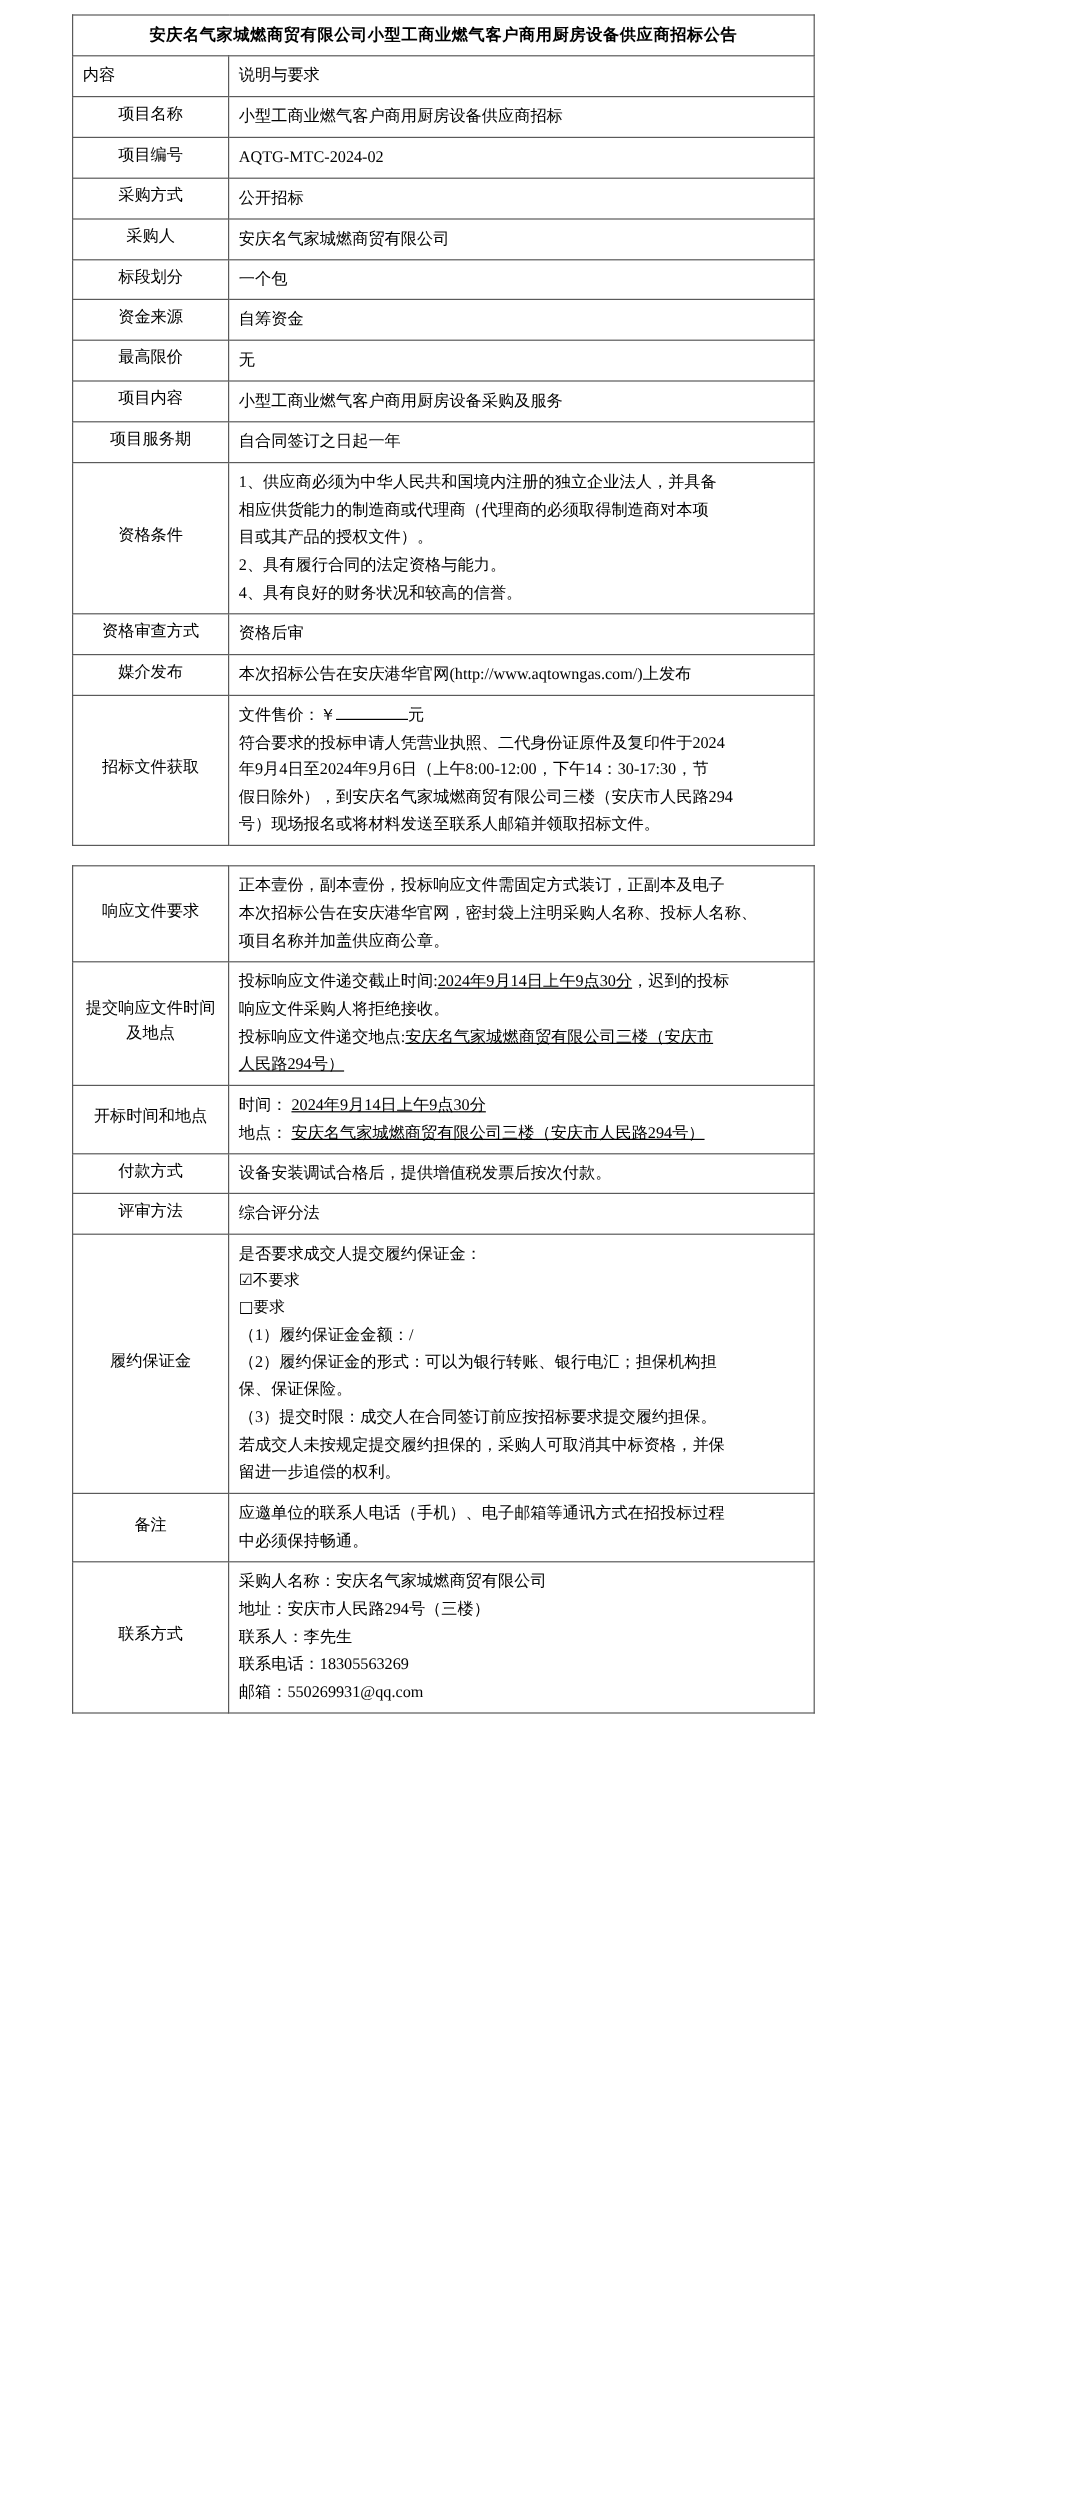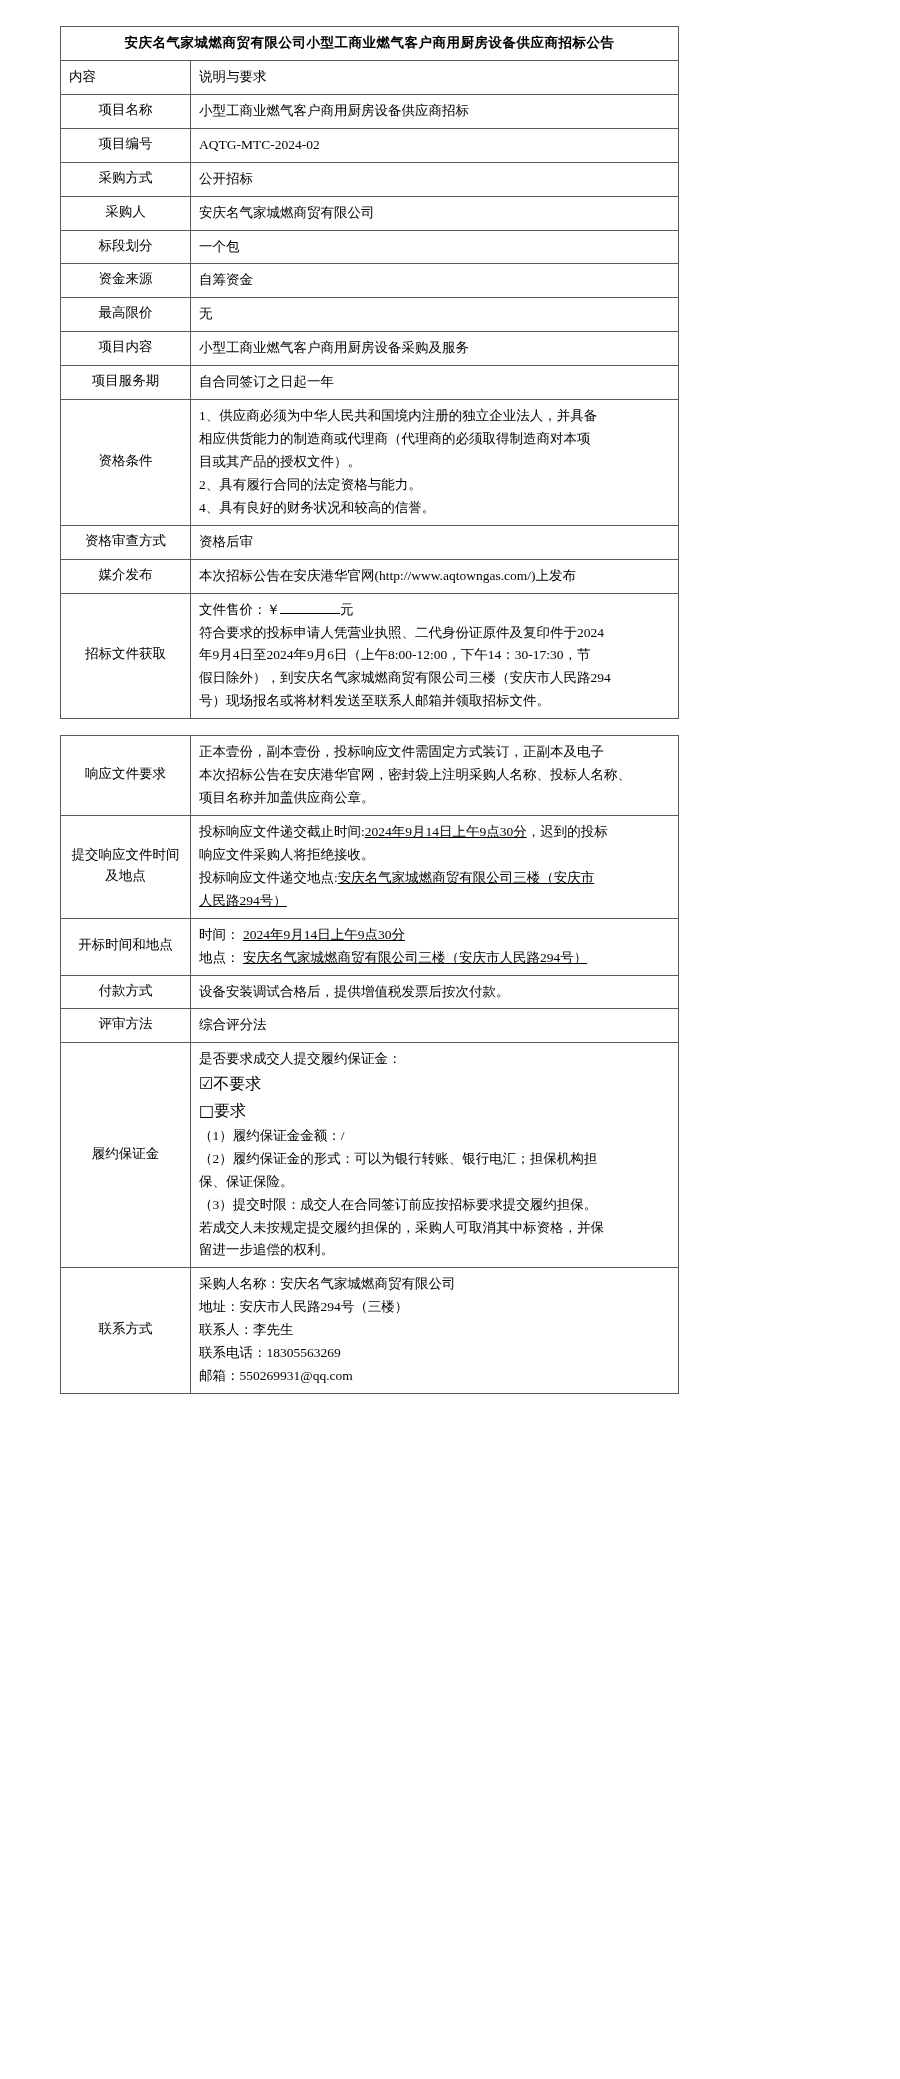--- a/index.html
+++ b/index.html
@@ -9,21 +9,21 @@
   }
   body {
     width: 900px;
     min-height: 2079px;
     font-family: "Liberation Serif", "DejaVu Serif", serif;
     color: #000000;
   }
   .page {
     width: 739px;
     box-sizing: border-box;
-    padding: 26px 60px 20px 60px;
+    padding: 12px 60px 20px 60px;
   }
   table.doc {
     border-collapse: collapse;
     width: 100%;
     table-layout: fixed;
   }
   table.doc td {
     border: 1px solid #5a5a5a;
     padding: 6px 8px;
     vertical-align: middle;
@@ -65,21 +65,21 @@
     display: inline-block;
     min-width: 60px;
     border-bottom: 1px solid #000;
     height: 13px;
   }
   .tbl-gap {
     height: 16px;
   }
   .chk {
     font-family: "DejaVu Sans", sans-serif;
-    font-size: 16px;
+    font-size: 13px;
   }
   .tall {
     line-height: 1.75;
   }
 </style>
 </head>
 <body>
 
 <div class="page">
 
@@ -231,20 +231,27 @@
           <p class="chk">□要求</p>
           <p>（1）履约保证金金额：/</p>
           <p>（2）履约保证金的形式：可以为银行转账、银行电汇；担保机构担</p>
           <p>保、保证保险。</p>
           <p>（3）提交时限：成交人在合同签订前应按招标要求提交履约担保。</p>
           <p>若成交人未按规定提交履约担保的，采购人可取消其中标资格，并保</p>
           <p>留进一步追偿的权利。</p>
         </td>
       </tr>
 
+      <tr>
+        <td class="label">备注</td>
+        <td class="value tall">
+          <p>应邀单位的联系人电话（手机）、电子邮箱等通讯方式在招投标过程</p>
+          <p>中必须保持畅通。</p>
+        </td>
+      </tr>
 
       <tr>
         <td class="label">联系方式</td>
         <td class="value tall">
           <p>采购人名称：安庆名气家城燃商贸有限公司</p>
           <p>地址：安庆市人民路294号（三楼）</p>
           <p>联系人：李先生</p>
           <p>联系电话：18305563269</p>
           <p>邮箱：550269931@qq.com</p>
         </td>

